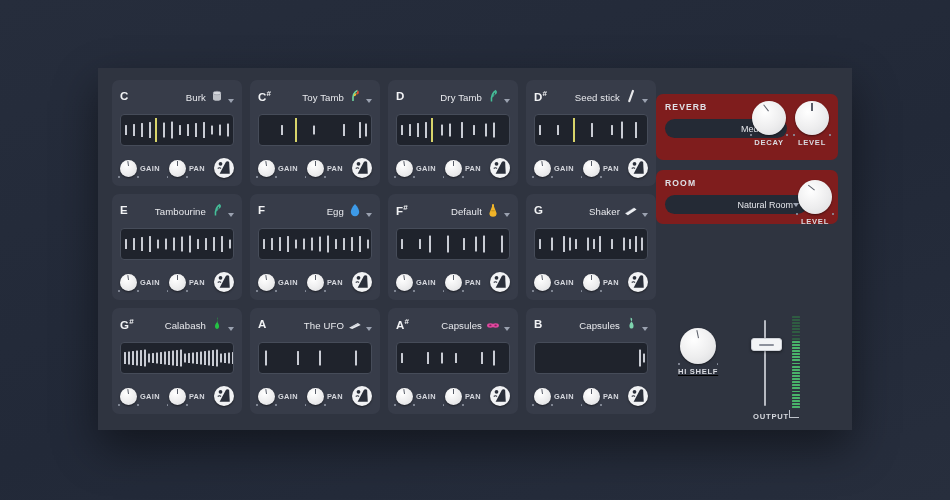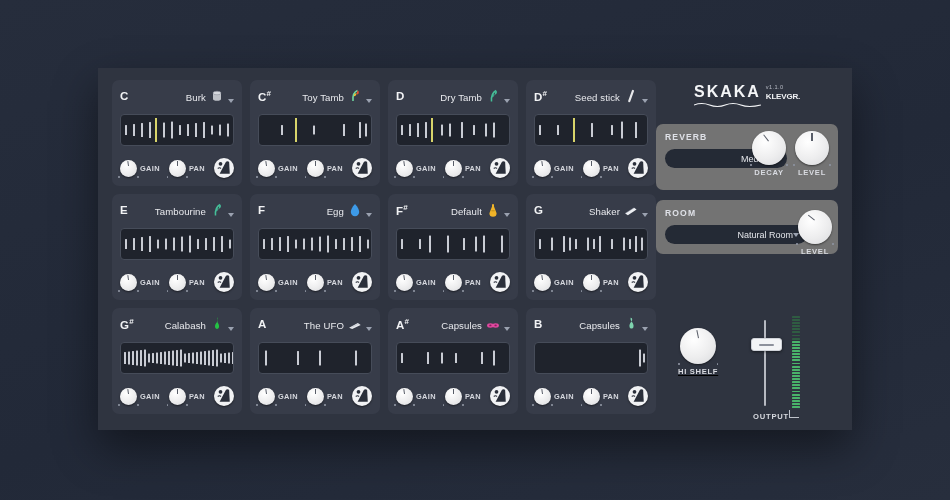--- a/index.html
+++ b/index.html
@@ -233,21 +233,21 @@
     text-align: center;
     color: #e7e9ed;
     font-size: 10.5px;
     letter-spacing: .2px;
   }
   .tri-l { width:0;height:0;border-top:3.4px solid transparent;border-bottom:3.4px solid transparent;border-right:4.4px solid #8e94a1; }
   .tri-r { width:0;height:0;border-top:3.4px solid transparent;border-bottom:3.4px solid transparent;border-left:4.4px solid #8e94a1; }
 
   .fx-card {
     margin-top: 10px;
-    background: #737373;
+    background: #7f1d1d;
     border-radius: 7px;
     padding: 8px 9px 7px 9px;
     box-sizing: border-box;
     position: relative;
   }
   .fx-title {
     color: #dfe1e7;
     font-size: 8.6px;
     font-weight: bold;
     letter-spacing: 1.1px;
@@ -1069,32 +1069,20 @@
                   <path d="M3 8.4 q1.4 -1.2 2.6 0" stroke="#2a2f3a" stroke-width=".9" fill="none"></path>
                 </svg>
               </span>
     </div>
   </div>
         </div>
     </div>
 
     <div id="side">
 
-      <div class="brand">
-        <div style="display:flex;flex-direction:column;align-items:center;">
-          <span class="brand-name">SKAKA</span>
-          <svg class="brand-underline" viewBox="0 0 60 5" preserveAspectRatio="none">
-            <path d="M0,3 Q7,0 14,3 T28,3 T42,3 T60,3" stroke="#f4f5f7" stroke-width="1" fill="none"></path>
-          </svg>
-        </div>
-        <div class="brand-right">
-          <span class="brand-ver">v1.1.0</span>
-          <span class="brand-co">KLEVGR.</span>
-        </div>
-      </div>
 
 
       <div class="fx-card" style="height:66px;">
         <div class="fx-title">REVERB</div>
         <div class="fx-select">
           <span class="val">Medium</span>
           <span class="caret"></span>
         </div>
         <div class="fx-knobs" id="reverb-knobs">
             <div class="big-knob-wrap">

